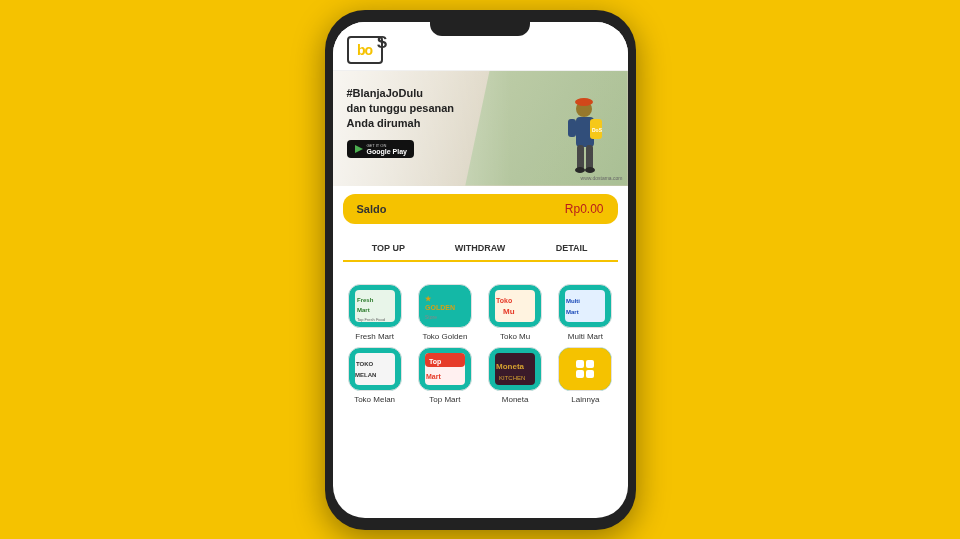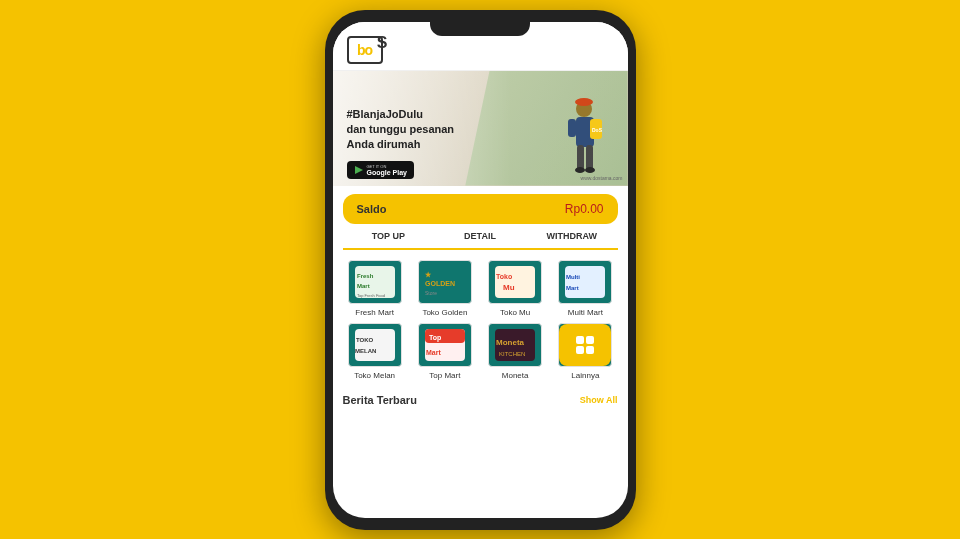--- a/index.html
+++ b/index.html
@@ -97,21 +97,21 @@
       overflow: hidden;
       flex-shrink: 0;
     }
     .banner-overlay {
       position: absolute;
       top: 0; left: 0; right: 0; bottom: 0;
       background: linear-gradient(to right, rgba(255,255,255,0.7) 0%, rgba(255,255,255,0.1) 60%);
     }
     .banner-text {
       position: absolute;
-      top: 36px;
+      top: 15px;
       left: 14px;
       z-index: 2;
     }
     .banner-text h2 {
       font-size: 11px;
       font-weight: 900;
       color: #222;
       line-height: 1.4;
     }
     .google-play-btn {
@@ -156,21 +156,21 @@
       color: #333;
     }
     .saldo-amount {
       font-size: 12px;
       font-weight: 400;
       color: #b91c1c;
     }
     
     .action-buttons {
       display: flex;
-      margin: 0 10px;
+      margin: 12px 10px;
       border-bottom: 2.5px solid #F5C200;
       flex-shrink: 0;
     }
     .action-btn {
       flex: 1;
       text-align: center;
       padding: 7px 0;
       font-size: 9px;
       font-weight: 700;
       color: #333;
@@ -187,26 +187,26 @@
     .store-item {
       display: flex;
       flex-direction: column;
       align-items: center;
       gap: 4px;
     }
     .store-logo {
       width: 54px;
       height: 44px;
       border: 1px solid #e0e0e0;
-      border-radius: 4px;
+      border-radius: 12px;
       display: flex;
       align-items: center;
       justify-content: center;
       overflow: hidden;
-      background: #0f766e;
+      background: #14b8a6;
     }
     .store-name {
       font-size: 8px;
       color: #333;
       text-align: center;
       font-weight: 500;
     }
     .logo-lainnya { background: #F5C200; border-radius: 8px; width: 100%; height: 100%; display: flex; align-items: center; justify-content: center; }
     .logo-lainnya-inner { display: grid; grid-template-columns: 1fr 1fr; gap: 2px; padding: 6px; }
     .lainnya-dot { width: 8px; height: 8px; background: #fff; border-radius: 2px; }
@@ -293,22 +293,22 @@
         <div class="banner-domain">www.dostama.com</div>
       </div>
 
       <div class="saldo-section">
         <span class="saldo-label">Saldo</span>
         <span class="saldo-amount">Rp0.00</span>
       </div>
 
       <div class="action-buttons">
         <div class="action-btn">TOP UP</div>
+        <div class="action-btn">WITHDRAW</div>
         <div class="action-btn">DETAIL</div>
-        <div class="action-btn">WITHDRAW</div>
       </div>
 
       <div class="store-grid">
 
         <div class="store-item">
           <div class="store-logo">
             <svg width="48" height="40" viewBox="0 0 48 40">
               <rect x="4" y="4" width="40" height="32" rx="4" fill="#e8f5e9"></rect>
               <text x="6" y="16" font-size="6" fill="#2a7a2a" font-weight="900">Fresh</text>
               <text x="6" y="26" font-size="6" fill="#2a7a2a" font-weight="900">Mart</text>
@@ -393,21 +393,15 @@
                 <div class="lainnya-dot"></div>
                 <div class="lainnya-dot"></div>
                 <div class="lainnya-dot"></div>
               </div>
             </div>
           </div>
           <span class="store-name">Lainnya</span>
         </div>
       </div>
 
-      <div class="berita-section">
-        <div class="berita-header">
-          <span class="berita-title">Berita Terbaru</span>
-          <span class="show-all">Show All</span>
-        </div>
-      </div>
     </div>
   </div>
 </div>
 
 </body></html>

